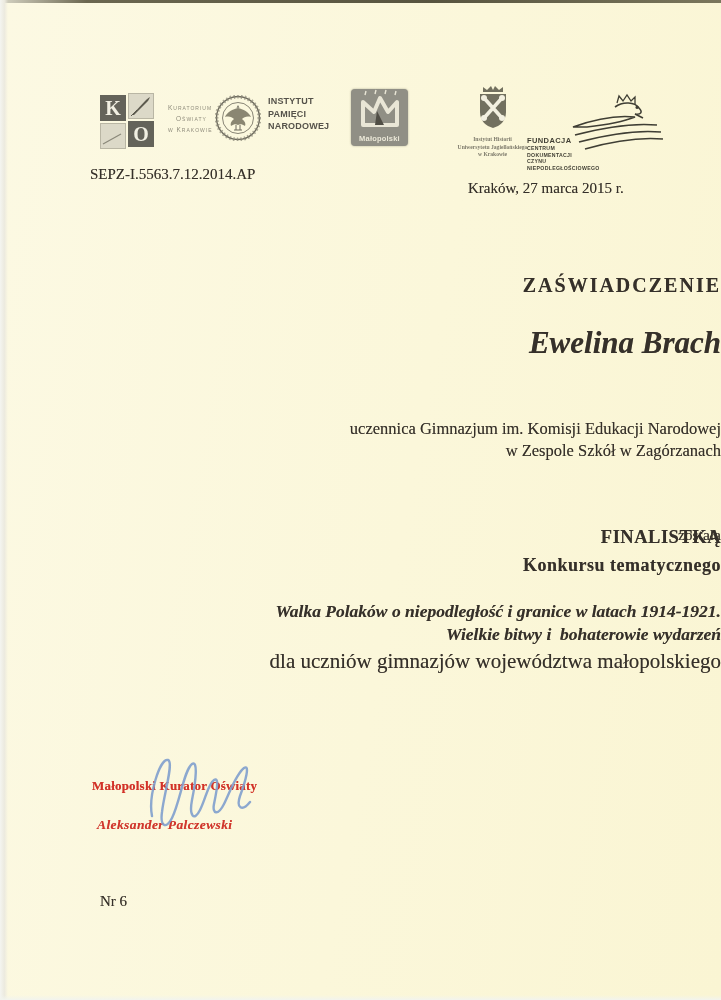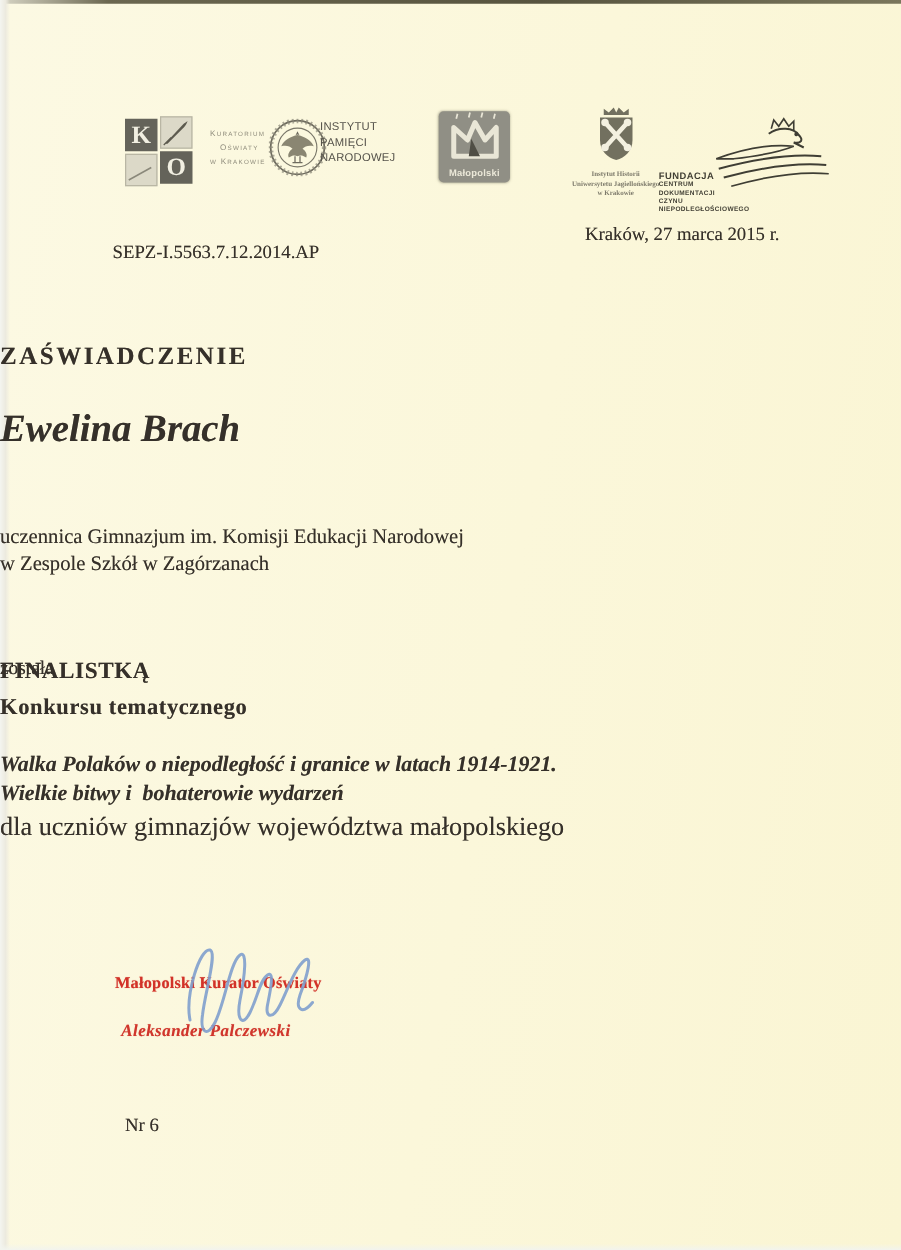--- a/index.html
+++ b/index.html
@@ -7,48 +7,48 @@
   #paper{position:relative;width:721px;height:1000px;
     background:linear-gradient(100deg,#fcf9e3 0%,#fbf7da 55%,#faf5d3 100%);}
   
   .edge-top{position:absolute;left:0;top:0;width:721px;height:3px;
     background:linear-gradient(90deg,#d8d6c6 0%,#6b6750 12%,#57543f 60%,#7a765c 100%);}
   .edge-left{position:absolute;left:0;top:0;width:8px;height:1000px;
     background:linear-gradient(90deg,#f4f5f0 0%,#eceadf 55%,rgba(250,246,218,0) 100%);}
   .edge-bottom{position:absolute;left:0;bottom:0;width:721px;height:5px;
     background:linear-gradient(180deg,rgba(250,246,218,0) 0%,#f2f4ee 100%);}
   .ink{color:#35302a;text-shadow:0 0 .5px rgba(70,60,45,.55);}
-  .center{position:absolute;left:0;width:721px;text-align:left;}
+  .center{position:absolute;left:0;width:721px;text-align:right;}
   .abs{position:absolute;}
   .pre{white-space:pre-wrap;}
 
   
   .logo-text-sans{font-family:"Liberation Sans",sans-serif;}
   .ko-grid{position:absolute;left:100px;top:93px;width:57px;height:57px;}
   .ko-sq{position:absolute;width:26px;height:26px;}
   .ko-dark{background:#64635a;color:#f1efe2;font-family:"Liberation Serif",serif;
     font-size:20px;font-weight:bold;text-align:center;line-height:26px;}
   .ko-light{background:#dcd9c8;border:1px solid #b9b6a4;box-sizing:border-box;}
   .ko-caption{position:absolute;left:168px;top:102px;font-family:"Liberation Sans",sans-serif;
     font-size:6.5px;line-height:11px;color:#8f8c7c;letter-spacing:1px;font-variant:small-caps;}
-  .ipn-caption{position:absolute;left:256px;top:95px;font-size:9px;line-height:12.5px;
-    font-weight:normal;color:#55524a;letter-spacing:.2px;}
+  .ipn-caption{position:absolute;left:268px;top:95px;font-size:9px;line-height:12.5px;
+    font-weight:bold;color:#55524a;letter-spacing:.2px;}
   .malo-box{position:absolute;left:351px;top:89px;width:57px;height:57px;background:#908f85;
     border-radius:4px;box-shadow:0 0 2px rgba(90,88,70,.5);}
   .malo-label{position:absolute;left:0;bottom:3px;width:57px;text-align:center;
     font-size:7.5px;font-weight:bold;color:#ebe8d8;letter-spacing:.2px;}
   .uj-wrap{position:absolute;left:440px;top:84px;width:105px;text-align:center;}
   .uj-caption{font-size:5.6px;line-height:7.5px;color:#7d7a6b;font-weight:bold;margin-top:2px;}
   .fun-wrap{position:absolute;left:527px;top:99px;width:150px;height:58px;}
   .fun-caption{position:absolute;left:0;top:13px;color:#413f34;font-weight:bold;}
   .fun-line-big{font-size:7.5px;line-height:9px;letter-spacing:.4px;margin-top:24px;}
   .fun-line{font-size:5.2px;line-height:6.6px;letter-spacing:.3px;}
 
   
-  .ref{position:absolute;left:90px;top:194px;font-size:15px;text-align:center;}
+  .ref{position:absolute;left:90px;top:166px;font-size:15px;text-align:center;}
   .place-date{position:absolute;left:468px;top:180px;font-size:15px;}
 
   
   .doc-title{top:274px;font-size:20px;font-weight:bold;letter-spacing:2px;}
   .doc-name{top:325px;font-size:31px;font-weight:bold;font-style:italic;}
   .birth-line{top:384px;font-size:16.5px;}
   .school-line1{top:419px;font-size:16.5px;}
   .school-line2{top:441px;font-size:16.5px;}
   .became-line{top:494px;font-size:15.5px;margin-top:32px;}
   .award-line{top:511px;font-size:18.5px;font-weight:bold;letter-spacing:.5px;margin-top:16px;}

